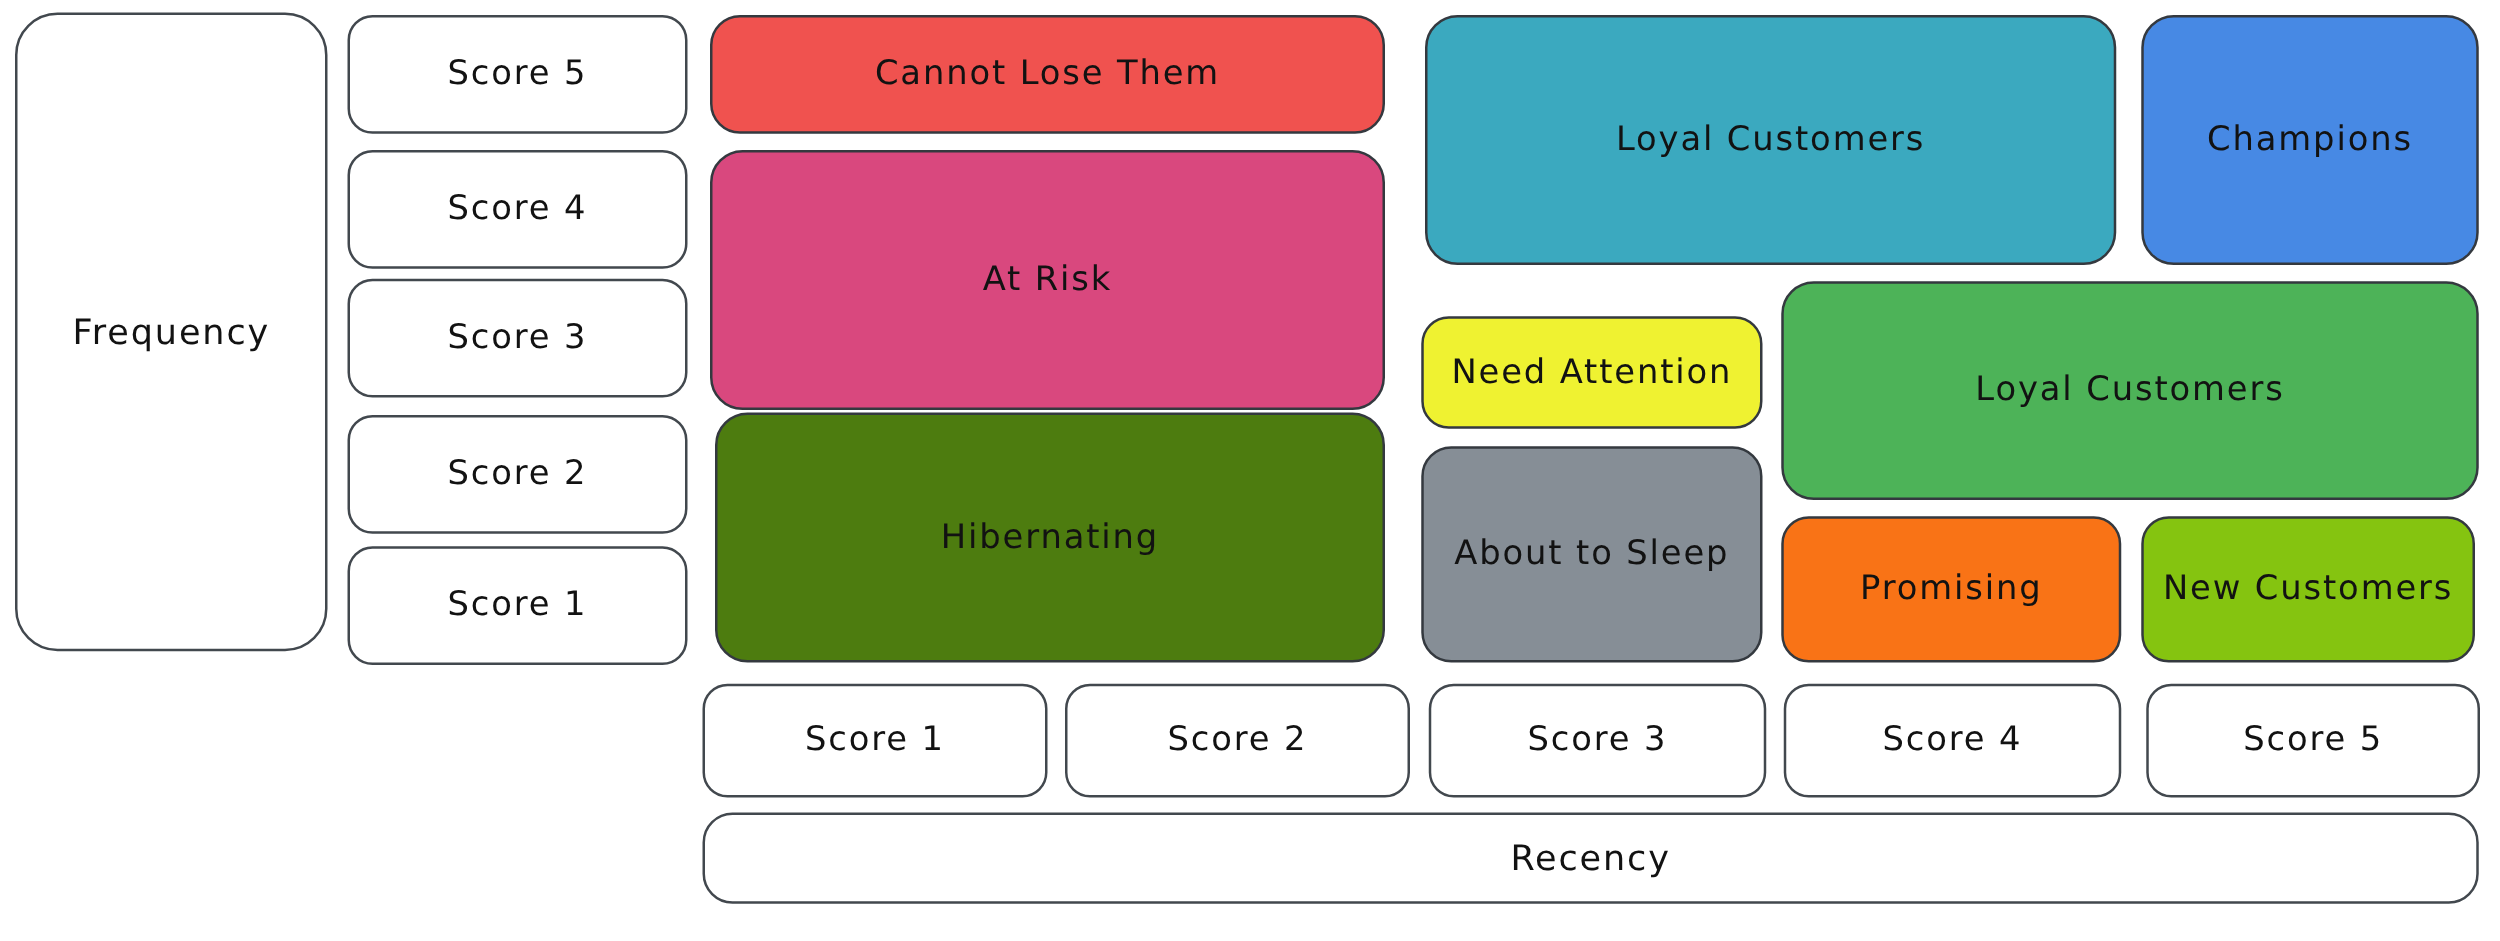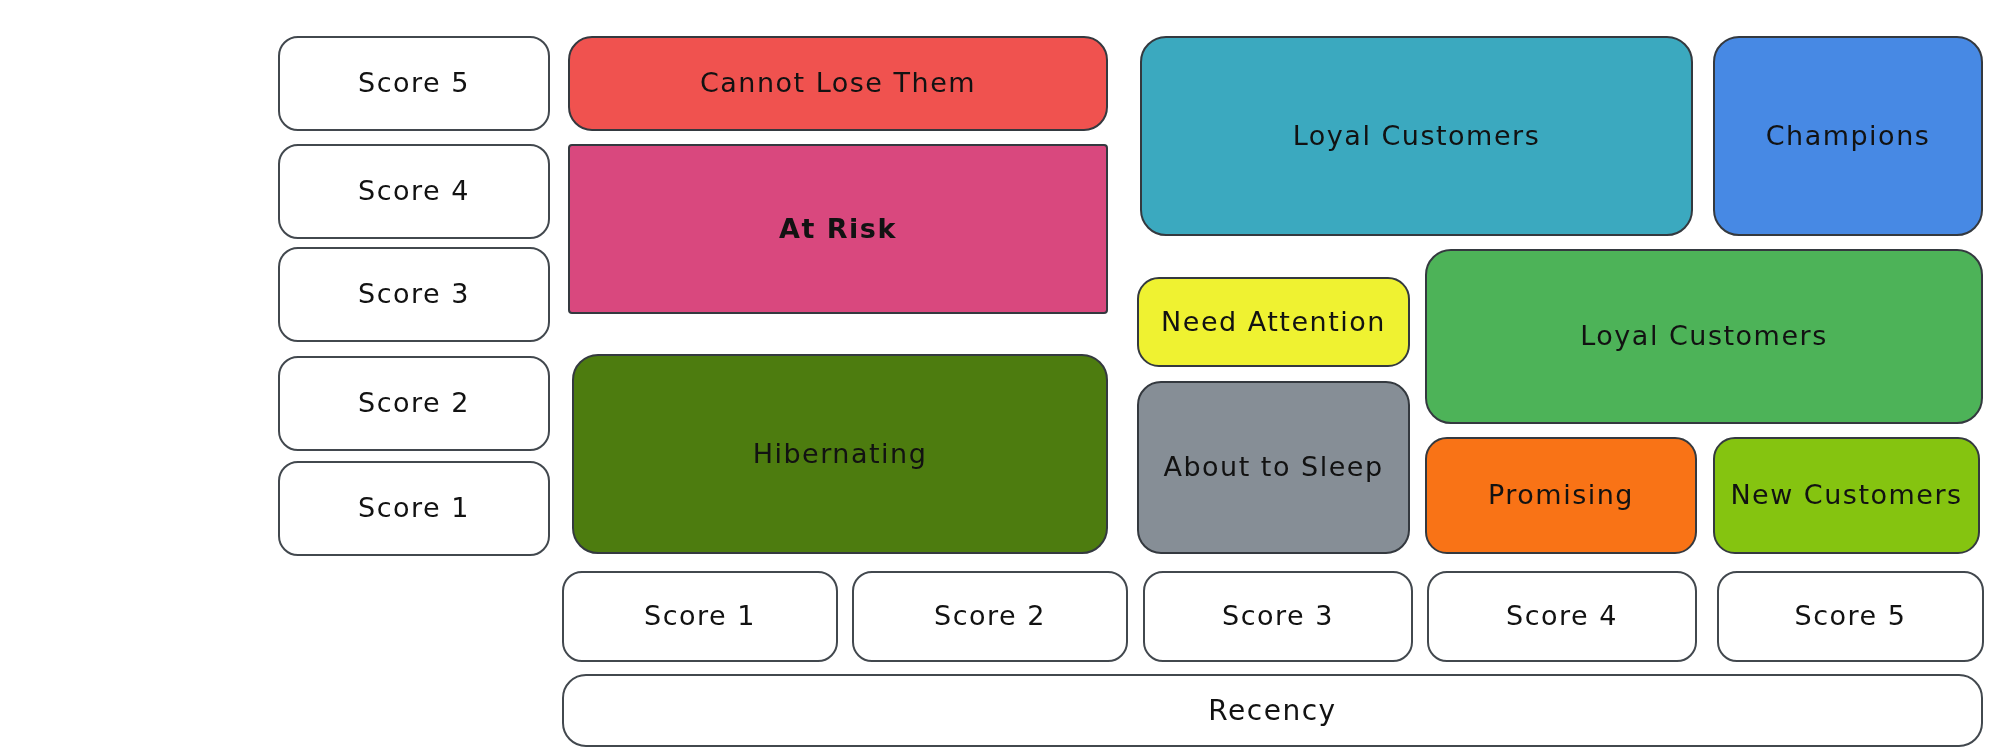--- a/index.html
+++ b/index.html
@@ -16,50 +16,52 @@
     display:flex;
     align-items:center;
     justify-content:center;
     text-align:center;
     border:2.5px solid #363c42;
     background:#ffffff;
     font-size:27px;
     letter-spacing:1.5px;
     line-height:1.2;
     box-sizing:border-box;
-    margin-top:24px;
   }
   .white{border-color:#42484e;}
   .seg{border-color:#34393f;}
   
   .freq-axis{left:12px;top:10px;width:250px;height:511px;border-radius:34px;font-size:28px;}
   .fscore{left:278px;width:272px;height:95px;border-radius:20px;}
   .f5{top:12px;}  .f4{top:120px;} .f3{top:223px;} .f2{top:332px;} .f1{top:437px;}
   
   .cannot-lose{left:568px;top:12px;width:540px;height:95px;border-radius:24px;}
-  .at-risk{left:568px;top:120px;width:540px;height:170px;border-radius:4px;font-weight:bold;}
+  .at-risk{left:568px;top:120px;width:540px;height:208px;border-radius:26px;}
   .hibernating{left:572px;top:330px;width:536px;height:200px;border-radius:26px;}
   .loyal-upper{left:1140px;top:12px;width:553px;height:200px;border-radius:26px;}
   .need-attention{left:1137px;top:253px;width:273px;height:90px;border-radius:22px;}
   .about-sleep{left:1137px;top:357px;width:273px;height:173px;border-radius:24px;}
   .champions{left:1713px;top:12px;width:270px;height:200px;border-radius:26px;}
   .loyal-lower{left:1425px;top:225px;width:558px;height:175px;border-radius:26px;}
   .promising{left:1425px;top:413px;width:272px;height:117px;border-radius:22px;}
   .new-customers{left:1713px;top:413px;width:267px;height:117px;border-radius:22px;}
   
   .rscore{top:547px;height:91px;border-radius:20px;}
   .r1{left:562px;width:276px;} .r2{left:852px;width:276px;} .r3{left:1143px;width:270px;}
   .r4{left:1427px;width:270px;} .r5{left:1717px;width:267px;}
   .recency-axis{left:562px;top:650px;width:1421px;height:73px;border-radius:24px;font-size:28px;}
 </style>
 </head>
 <body>
 
 <div id="canvas">
 
+  <div class="box white freq-axis">
+    <span>Frequency</span>
+  </div>
   <div class="box white fscore f5">
     <span>Score 5</span>
   </div>
   <div class="box white fscore f4">
     <span>Score 4</span>
   </div>
   <div class="box white fscore f3">
     <span>Score 3</span>
   </div>
   <div class="box white fscore f2">

